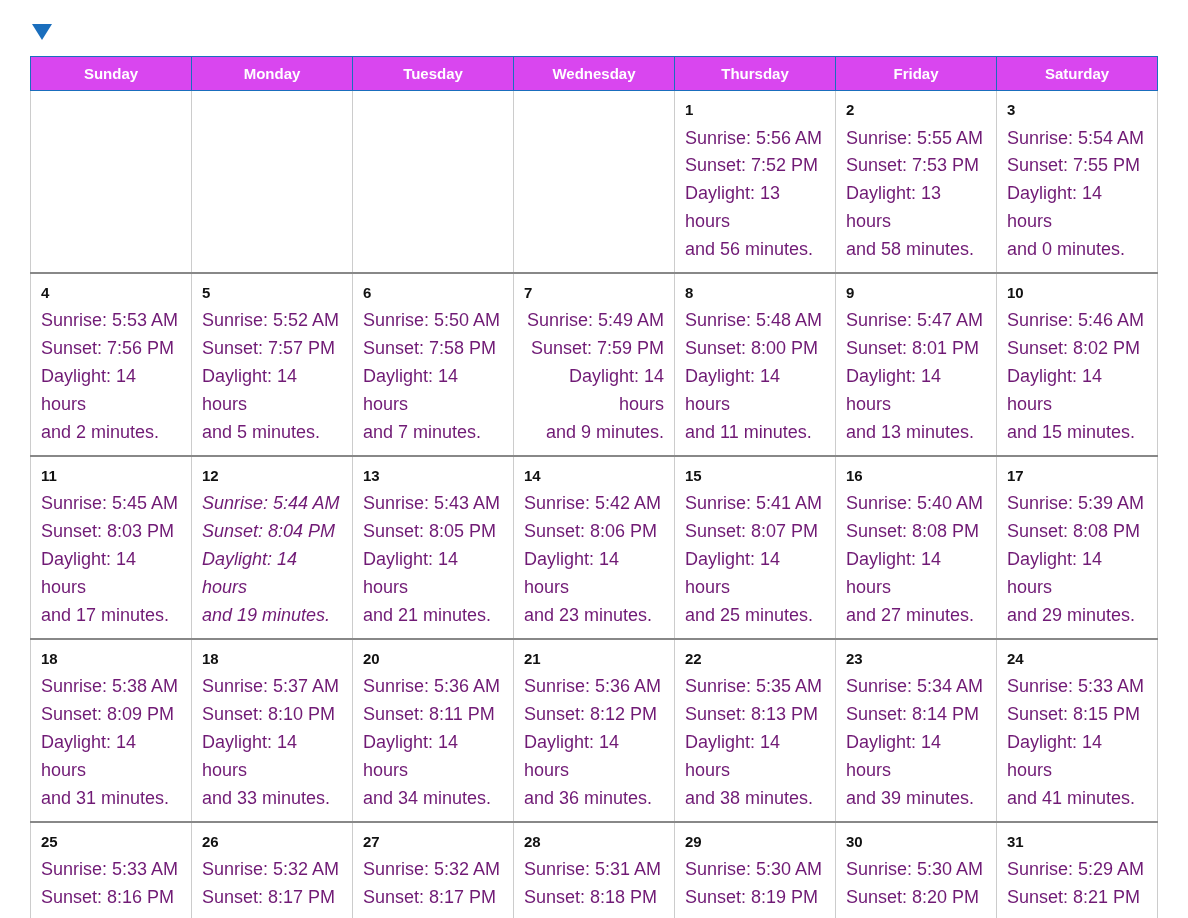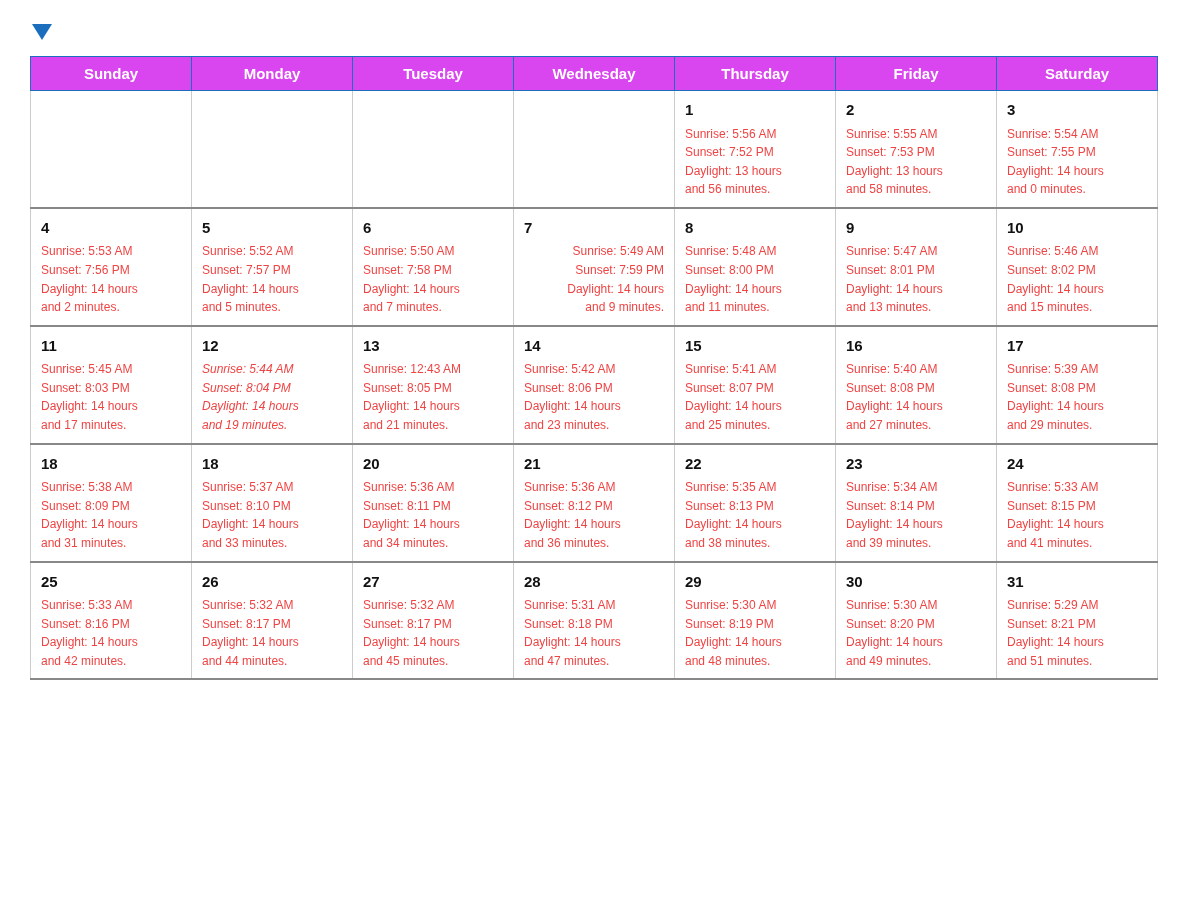--- a/index.html
+++ b/index.html
@@ -82,22 +82,22 @@
       border-bottom: 2px solid #888;
     }
     .day-number {
       font-size: 15px;
       font-weight: bold;
       color: #111;
       display: block;
       margin-bottom: 3px;
     }
     .day-info {
-      font-size: 12px;
-      color: #ef4444;
+      font-size: 18px;
+      color: #701a75;
       line-height: 1.55;
     }
     .empty-cell {
       background: #fff;
     }
   </style>
 </head>
 <body>
 
 <div class="header-row">
@@ -214,21 +214,21 @@
         </td>
         <td>
           <span class="day-number">12</span>
           <div class="day-info" style="white-space: pre-line; font-style: italic;">Sunrise: 5:44 AM
 Sunset: 8:04 PM
 Daylight: 14 hours
 and 19 minutes.</div>
         </td>
         <td>
           <span class="day-number">13</span>
-          <div class="day-info" style="white-space: pre-line;">Sunrise: 12:43 AM
+          <div class="day-info" style="white-space: pre-line;">Sunrise: 5:43 AM
 Sunset: 8:05 PM
 Daylight: 14 hours
 and 21 minutes.</div>
         </td>
         <td>
           <span class="day-number">14</span>
           <div class="day-info" style="white-space: pre-line;">Sunrise: 5:42 AM
 Sunset: 8:06 PM
 Daylight: 14 hours
 and 23 minutes.</div>

